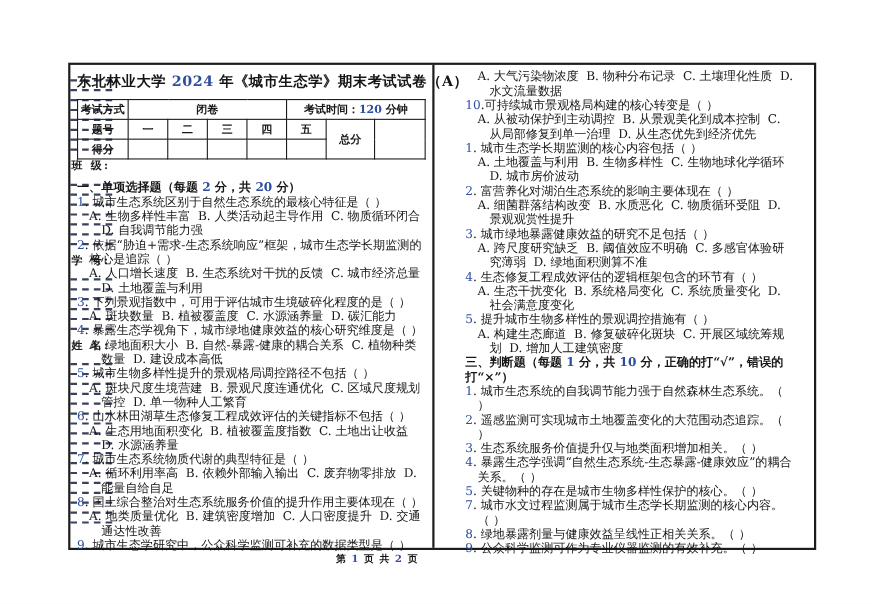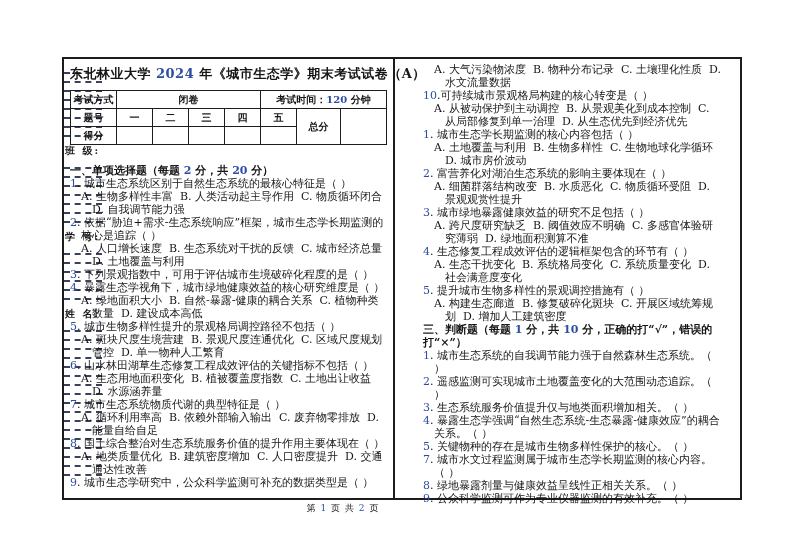--- a/index.html
+++ b/index.html
@@ -29,21 +29,21 @@
   td.time-cell{text-align:left;padding-left:5px;margin-top:20px;}
   
   p.blk{margin:0;font-size:11px;line-height:13px;white-space:pre-wrap;}
   .blk-h{font-weight:bold;font-size:11.5px;margin-top:6px;line-height:14px;}
   .col-left .blk-h:first-child{margin-top:19px;}
   .blk-q{padding-left:11px;text-indent:-11px;}
   .blk-o{padding-left:22px;text-indent:-11px;}
   .num{color:#2d4da0;}
   
   .footer{position:absolute;left:0;top:502px;width:686px;text-align:center;
-    font-size:9px;font-weight:normal;letter-spacing:1px;}
+    font-size:9px;font-weight:bold;letter-spacing:1px;}
 </style>
 </head>
 <body>
 
 <div class="page">
 
   <div class="seal" id="seal-mount">
       <div class="dot-line"></div>
       <div class="dot-line"></div>
       <div class="dot-line"></div>
@@ -130,20 +130,21 @@
       </tbody>
         </table>
 
       <div id="left-blocks">
           <p class="blk blk-h colorize">一、单项选择题（每题 <span class="num">2</span> 分，共 <span class="num">20</span> 分）</p>
           <p class="blk blk-q colorize"><span class="num">1</span>. 城市生态系统区别于自然生态系统的最核心特征是（ ）</p>
           <p class="blk blk-o colorize">A. 生物多样性丰富  B. 人类活动起主导作用  C. 物质循环闭合  D. 自我调节能力强</p>
           <p class="blk blk-q colorize"><span class="num">2</span>. 依据“胁迫+需求-生态系统响应”框架，城市生态学长期监测的核心是追踪（ ）</p>
           <p class="blk blk-o colorize">A. 人口增长速度  B. 生态系统对干扰的反馈  C. 城市经济总量  D. 土地覆盖与利用</p>
           <p class="blk blk-q colorize"><span class="num">3</span>. 下列景观指数中，可用于评估城市生境破碎化程度的是（ ）</p>
+          <p class="blk blk-o colorize">A. 斑块数量  B. 植被覆盖度  C. 水源涵养量  D. 碳汇能力</p>
           <p class="blk blk-q colorize"><span class="num">4</span>. 暴露生态学视角下，城市绿地健康效益的核心研究维度是（ ）</p>
           <p class="blk blk-o colorize">A. 绿地面积大小  B. 自然-暴露-健康的耦合关系  C. 植物种类数量  D. 建设成本高低</p>
           <p class="blk blk-q colorize"><span class="num">5</span>. 城市生物多样性提升的景观格局调控路径不包括（ ）</p>
           <p class="blk blk-o colorize">A. 斑块尺度生境营建  B. 景观尺度连通优化  C. 区域尺度规划管控  D. 单一物种人工繁育</p>
           <p class="blk blk-q colorize"><span class="num">6</span>. 山水林田湖草生态修复工程成效评估的关键指标不包括（ ）</p>
           <p class="blk blk-o colorize">A. 生态用地面积变化  B. 植被覆盖度指数  C. 土地出让收益  D. 水源涵养量</p>
           <p class="blk blk-q colorize"><span class="num">7</span>. 城市生态系统物质代谢的典型特征是（ ）</p>
           <p class="blk blk-o colorize">A. 循环利用率高  B. 依赖外部输入输出  C. 废弃物零排放  D. 能量自给自足</p>
           <p class="blk blk-q colorize"><span class="num">8</span>. 国土综合整治对生态系统服务价值的提升作用主要体现在（ ）</p>
           <p class="blk blk-o colorize">A. 地类质量优化  B. 建筑密度增加  C. 人口密度提升  D. 交通通达性改善</p>

